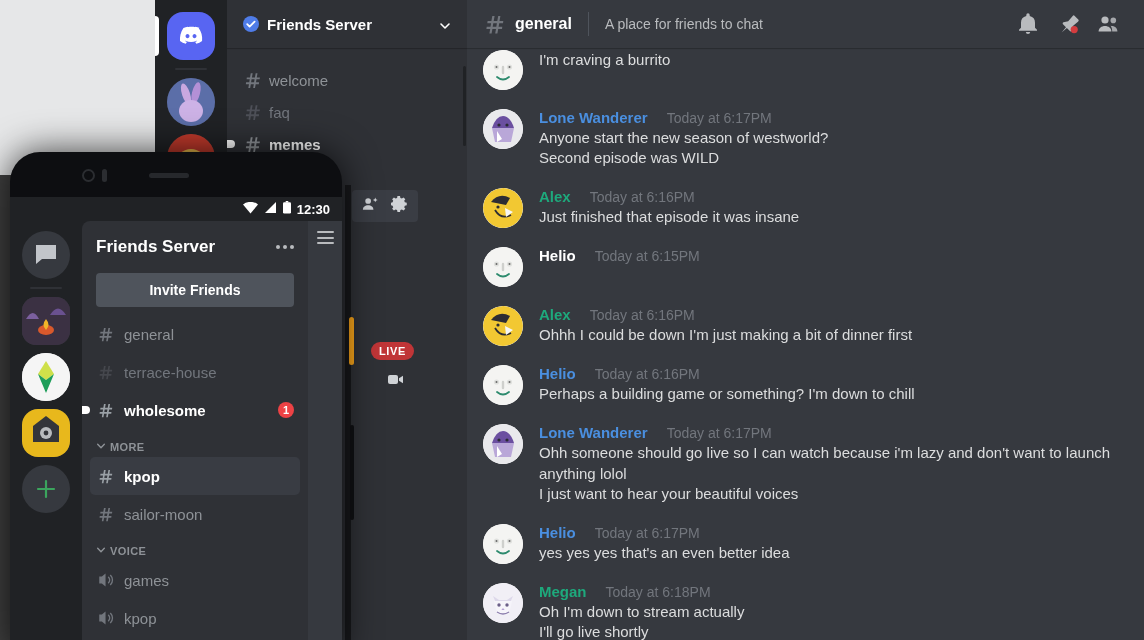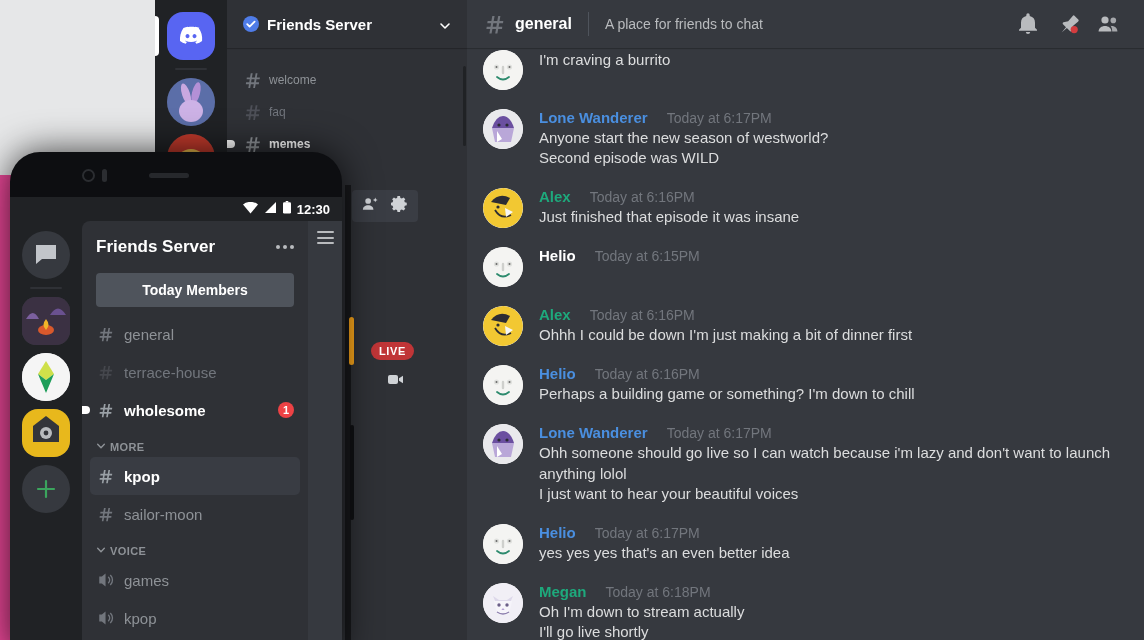--- a/index.html
+++ b/index.html
@@ -1,19 +1,19 @@
 <!DOCTYPE html>
 <html><head>
 <meta charset="utf-8">
 <style>
   * { margin:0; padding:0; box-sizing:border-box; }
   html,body { width:1144px; height:640px; overflow:hidden; background:#000; }
   body { font-family:"Liberation Sans", sans-serif; -webkit-font-smoothing:antialiased; }
 
-  #stage { position:relative; width:1144px; height:640px; background:#ec4899; overflow:hidden; }
+  #stage { position:relative; width:1144px; height:640px; background:#404040; overflow:hidden; }
 
   
   .white-card { position:absolute; left:0; top:0; width:155px; height:175px; background:#e6e7e8; }
 
   
   .desktop { position:absolute; left:155px; top:0; width:989px; height:640px; background:#36393f; overflow:hidden; }
   .dk-wordmark { position:absolute; left:-2px; top:-8px; font-size:15px; font-weight:bold; letter-spacing:1px;
                  color:#3c3f45; font-family:"Liberation Sans", sans-serif; }
 
   
@@ -27,21 +27,21 @@
   
   .dk-chan { position:absolute; left:72px; top:0; width:240px; height:640px; background:#2f3136; }
   .dk-chan-head { height:48px; display:flex; align-items:center; gap:8px; padding:0 16px;
                   box-shadow:0 1px 0 rgba(4,4,5,.2),0 1.5px 0 rgba(6,6,7,.05); }
   .verified { width:16px; height:16px; flex:0 0 16px; }
   .dk-srv-name { color:#fff; font-size:15px; font-weight:bold; flex:1; white-space:nowrap; overflow:hidden; text-overflow:ellipsis; }
   .chev { width:12px; height:12px; flex:0 0 12px; }
   .dk-chan-list { padding-top:16px; }
   .dk-chan-row { height:32px; margin:0 8px; padding:0 8px; border-radius:4px; display:flex; align-items:center; gap:6px; position:relative; }
   .dk-hash { width:20px; height:20px; flex:0 0 20px; display:flex; align-items:center; justify-content:center; }
-  .dk-chan-lbl { font-size:12px; }
+  .dk-chan-lbl { font-size:15px; }
   .c-muted  { color:#72767d; }
   .c-normal { color:#8e9297; }
   .c-active { color:#fff; font-weight:600; }
   .unread-dot { position:absolute; left:-8px; top:50%; transform:translateY(-50%); width:8px; height:8px; background:#fff; border-radius:0 4px 4px 0; }
   .dk-scrollbar { position:absolute; right:1px; top:66px; width:3px; height:80px; background:#202225; border-radius:2px; }
 
   
   .dk-chat { position:absolute; left:312px; top:0; right:0; height:640px; background:#36393f; }
   .dk-chat-head { height:48px; display:flex; align-items:center; padding:0 8px 0 16px; gap:8px;
                   box-shadow:0 1px 0 rgba(4,4,5,.2),0 1.5px 0 rgba(6,6,7,.05); position:relative; z-index:4; background:#36393f; }
@@ -521,21 +521,21 @@
 
         <div class="ph-chan">
           <div class="ph-chan-head">
             <span class="ph-srv-name">Friends Server</span>
             <span class="dots-btn">
                 <i></i>
                 <i></i>
                 <i></i>
               </span>
           </div>
-          <div class="ph-invite">Today Members</div>
+          <div class="ph-invite">Invite Friends</div>
           <div id="ph-top-channels">
               <div class="ph-row">
                 <span class="dk-hash">
                   <svg width="18" height="18" viewBox="0 0 24 24">
                     <path d="M9.3 4l-.9 5H4.6l-.3 2.2h3.8l-.6 3.6H3.7L3.4 17h3.8l-.8 4.6h2.2l.8-4.6h3.6l-.8 4.6h2.2l.8-4.6h3.8l.3-2.2h-3.7l.6-3.6h3.8l.3-2.2h-3.8l.9-5h-2.2l-.9 5H10.7l.9-5H9.3zm1 7.2h3.6l-.6 3.6H9.7l.6-3.6z" fill="#72767d"></path>
                   </svg>
                 </span>
                 <span class="ph-lbl c-normal">general</span>
               </div>
               <div class="ph-row">

